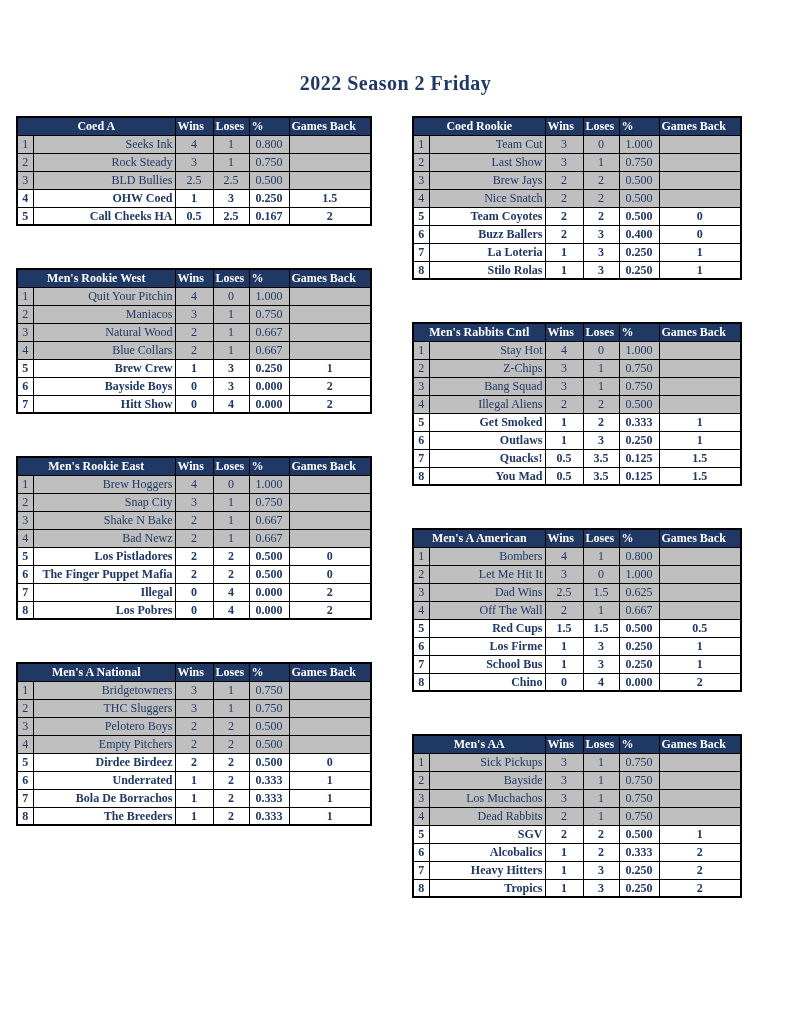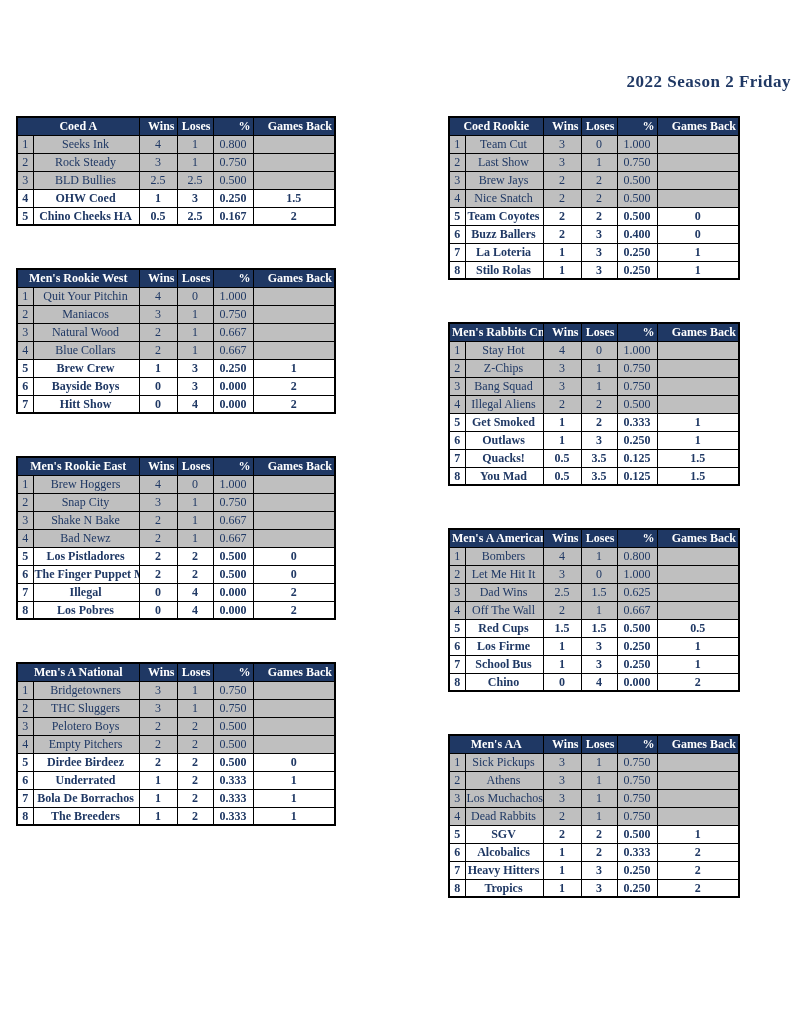--- a/index.html
+++ b/index.html
@@ -17,35 +17,35 @@
     height: 1024px;
     position: relative;
     font-family: "Liberation Serif", serif;
     overflow: hidden;
   }
   .title {
     position: absolute;
     top: 72px;
     left: 0;
     width: 100%;
-    text-align: right;
-    font-size: 17px;
+    text-align: center;
+    font-size: 20px;
     font-weight: bold;
     color: var(--text-color);
     letter-spacing: 0.5px;
   }
   .col {
     position: absolute;
     top: 116px;
     display: flex;
     flex-direction: column;
     gap: 42px;
   }
-  .col-left  { left: 16px;  width: 320px; }
-  .col-right { left: 448px; width: 292px; }
+  .col-left  { left: 16px;  width: 356px; }
+  .col-right { left: 412px; width: 330px; }
 
   table.standings {
     border-collapse: collapse;
     width: 100%;
     table-layout: fixed;
     border: 2px solid var(--border-color);
   }
   table.standings col.col-rank  { width: 16px; }
   table.standings col.col-team  { width: auto; }
   table.standings col.col-wins  { width: 38px; }
@@ -61,26 +61,26 @@
     line-height: 16px;
     padding: 0 2px;
     color: var(--text-color);
     white-space: nowrap;
     overflow: hidden;
   }
   table.standings th {
     background: var(--header-bg);
     color: var(--header-text);
     font-weight: bold;
-    text-align: right;
+    text-align: left;
   }
   table.standings th.division { text-align: center; }
 
   table.standings td.rank { text-align: center; padding: 0; }
-  table.standings td.team { text-align: center; padding-left: 1px; }
+  table.standings td.team { text-align: right; padding-left: 1px; }
   table.standings td.num  { text-align: center; }
 
   tr.shaded td { background: var(--shaded-bg); font-weight: normal; }
   tr.open td   { background: var(--open-bg);   font-weight: bold; }
 </style>
 </head>
 <body>
 
 <div class="page">
   <h1 class="title">2022 Season 2 Friday</h1>
@@ -131,21 +131,21 @@
           <tr class="open">
             <td class="rank">4</td>
             <td class="team">OHW Coed</td>
             <td class="num">1</td>
             <td class="num">3</td>
             <td class="num">0.250</td>
             <td class="num">1.5</td>
           </tr>
           <tr class="open">
             <td class="rank">5</td>
-            <td class="team">Chino Cheeks HA</td>
+            <td class="team">Call Cheeks HA</td>
             <td class="num">0.5</td>
             <td class="num">2.5</td>
             <td class="num">0.167</td>
             <td class="num">2</td>
           </tr>
         </tbody>
       </table>
       <table class="standings">
         <colgroup>
           <col class="col-rank">
@@ -672,21 +672,21 @@
           <tr class="shaded">
             <td class="rank">1</td>
             <td class="team">Sick Pickups</td>
             <td class="num">3</td>
             <td class="num">1</td>
             <td class="num">0.750</td>
             <td class="num"></td>
           </tr>
           <tr class="shaded">
             <td class="rank">2</td>
-            <td class="team">Athens</td>
+            <td class="team">Bayside</td>
             <td class="num">3</td>
             <td class="num">1</td>
             <td class="num">0.750</td>
             <td class="num"></td>
           </tr>
           <tr class="shaded">
             <td class="rank">3</td>
             <td class="team">Los Muchachos</td>
             <td class="num">3</td>
             <td class="num">1</td>

